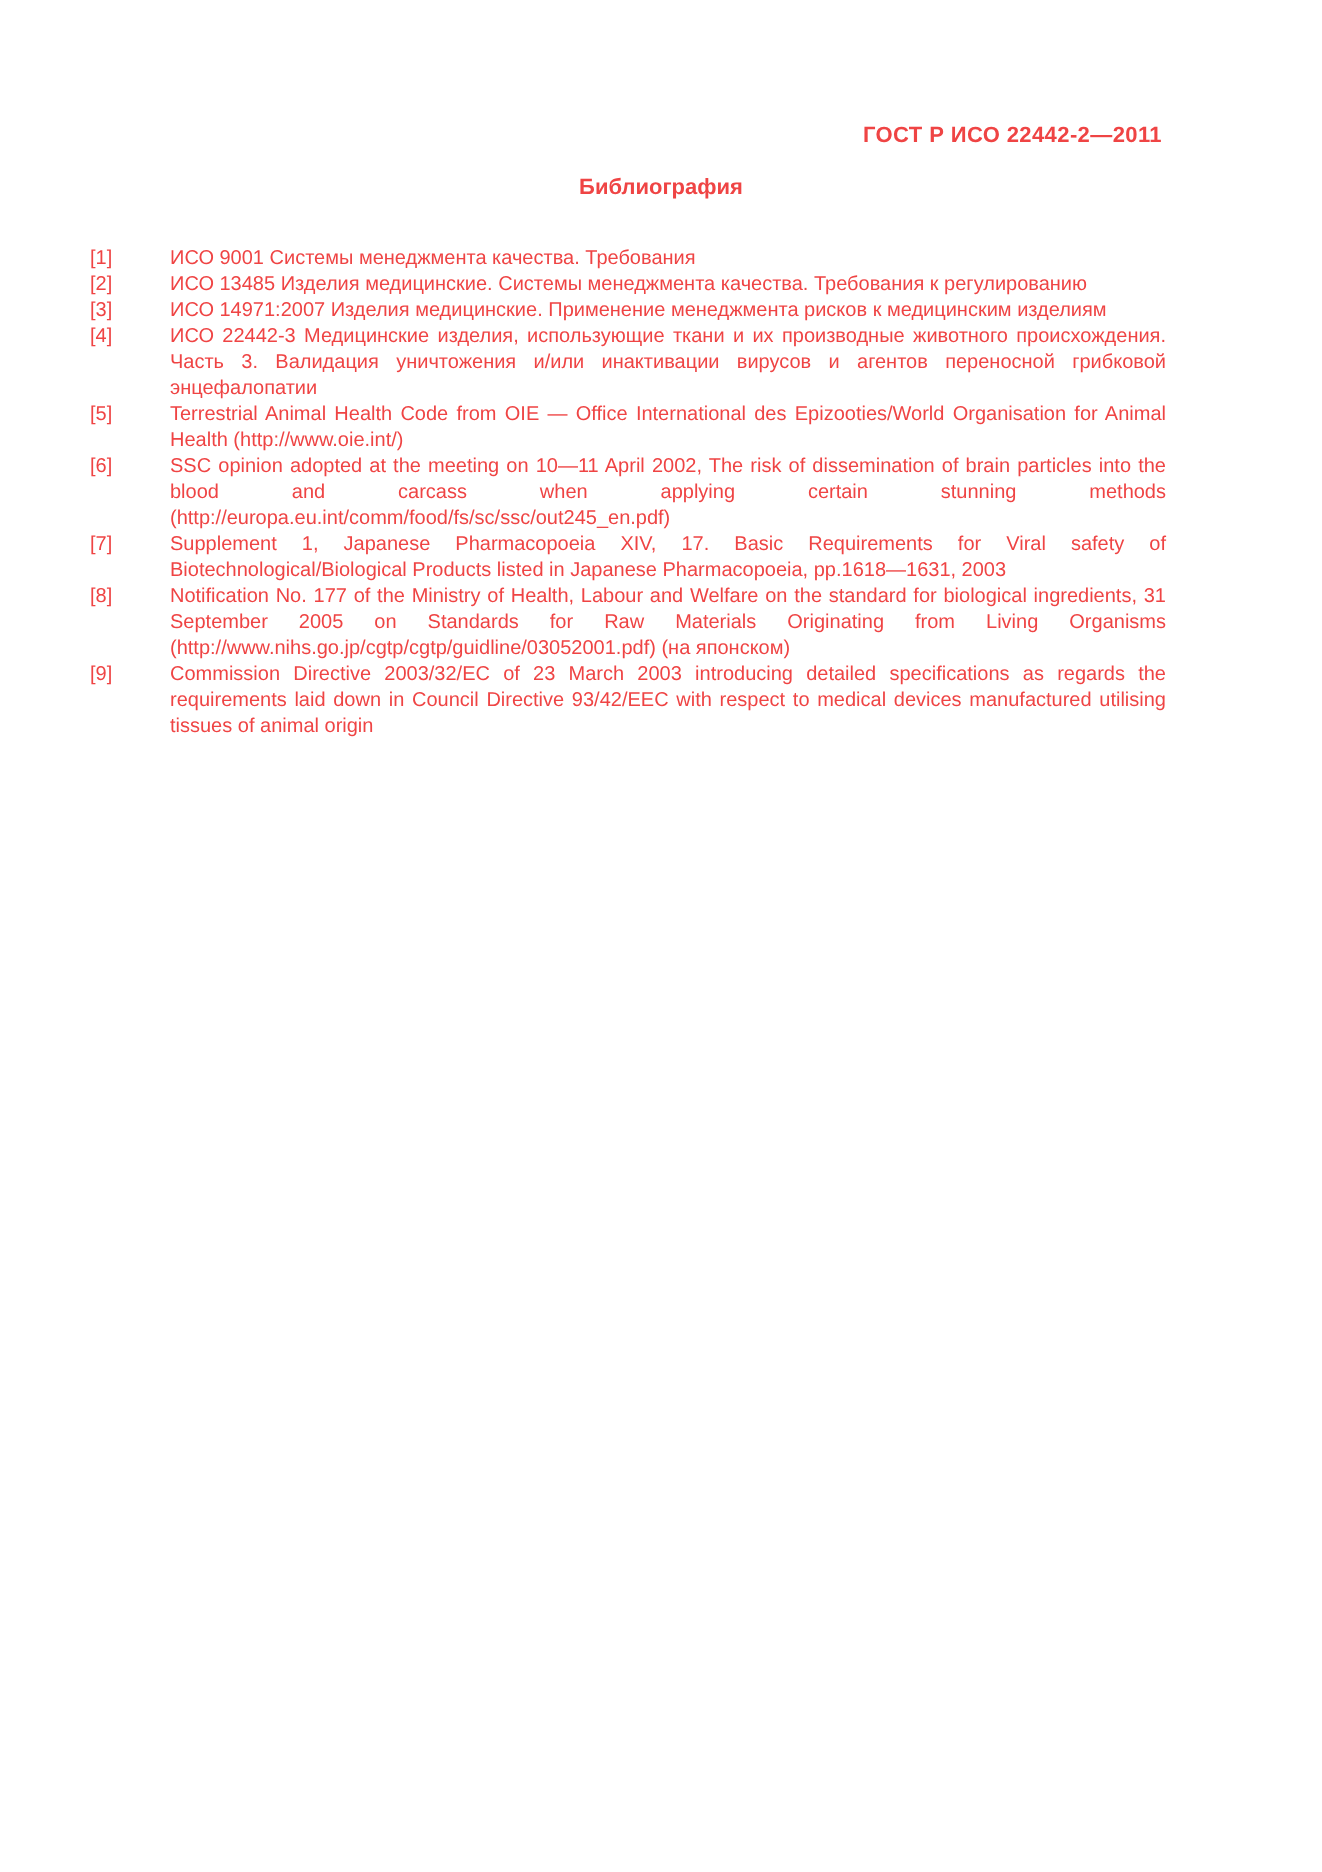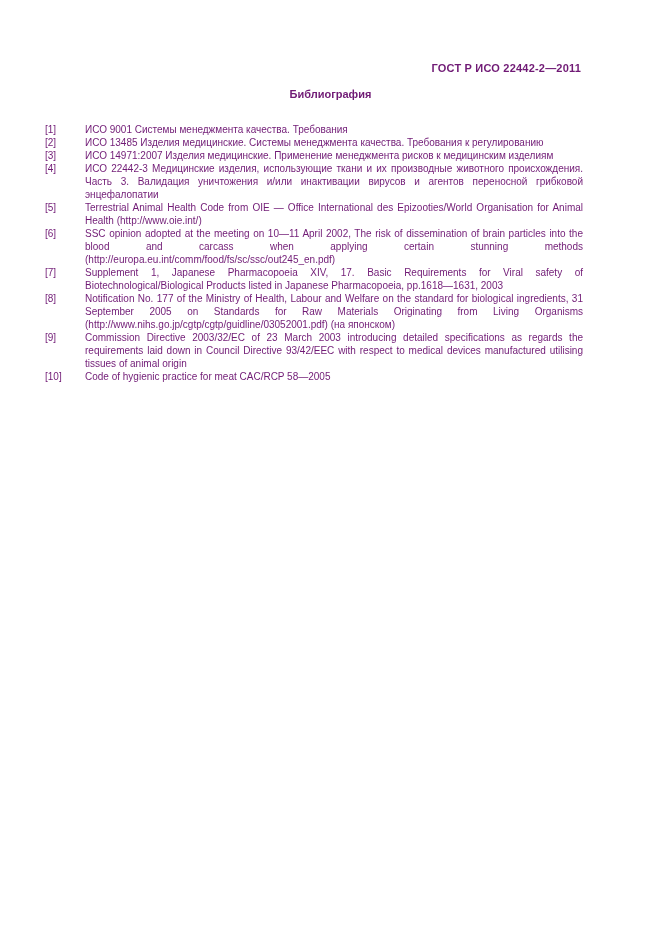--- a/index.html
+++ b/index.html
@@ -6,21 +6,21 @@
     margin: 0;
     padding: 0;
     background: #ffffff;
   }
   .page {
     position: relative;
     width: 661px;
     height: 704px;
     background: #ffffff;
     font-family: "Liberation Sans", sans-serif;
-    color: #701a75;
+    color: #ef4444;
     overflow: hidden;
   }
   .doc-header {
     position: absolute;
     top: 62px;
     right: 80px;
     font-size: 11px;
     font-weight: bold;
     letter-spacing: 0.2px;
     white-space: nowrap;
@@ -114,22 +114,18 @@
     <div class="ref">
       <span class="ref-num">[8]</span>
       <span class="ref-text">Notification No. 177 of the Ministry of Health, Labour and Welfare on the standard for biological ingredients, 31 September 2005 on Standards for Raw Materials Originating from Living Organisms (http://www.nihs.go.jp/cgtp/cgtp/guidline/03052001.pdf) (на японском)</span>
     </div>
 
     <div class="ref">
       <span class="ref-num">[9]</span>
       <span class="ref-text">Commission Directive 2003/32/EC of 23 March 2003 introducing detailed specifications as regards the requirements laid down in Council Directive 93/42/EEC with respect to medical devices manufactured utilising tissues of animal origin</span>
     </div>
 
-    <div class="ref">
-      <span class="ref-num">[10]</span>
-      <span class="ref-text">Code of hygienic practice for meat CAC/RCP 58—2005</span>
-    </div>
 
   </div>
 
   <div class="page-number">13</div>
 
 </div>
 
 </body></html>

